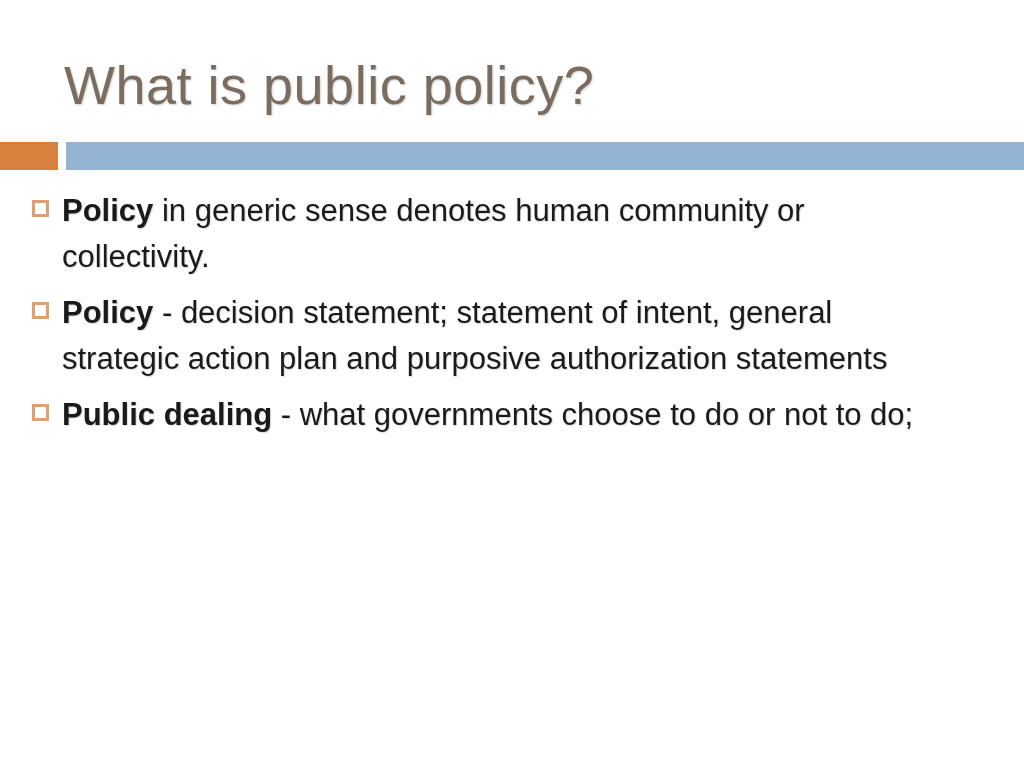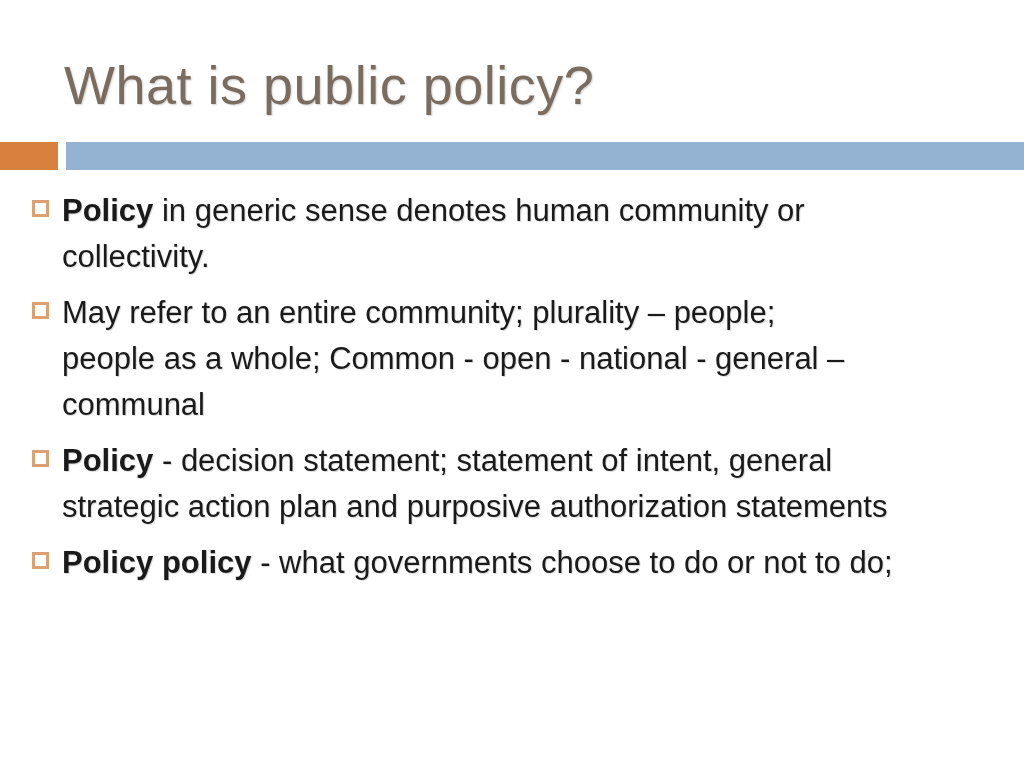--- a/index.html
+++ b/index.html
@@ -55,16 +55,15 @@
 <body>
 
 <h1 class="slide-title">What is public policy?</h1>
 
 <div class="bar-orange"></div>
 
 <div class="bar-blue"></div>
 
 <div class="bullet-list">
     <div class="bullet"><span class="sq"></span><span><b>Policy</b> in generic sense denotes human community or<br>collectivity.</span></div>
-    <div class="bullet"><span class="sq"></span><span>May refer to an entire community; plurality – people;<br>people as a whole; Common - open - national - general –<br>communal</span></div>
     <div class="bullet"><span class="sq"></span><span><b>Policy</b> - decision statement; statement of intent, general<br>strategic action plan and purposive authorization statements</span></div>
-    <div class="bullet"><span class="sq"></span><span><b>Policy policy</b> - what governments choose to do or not to do;</span></div>
+    <div class="bullet"><span class="sq"></span><span><b>Public dealing</b> - what governments choose to do or not to do;</span></div>
   </div>
 
 </body></html>

